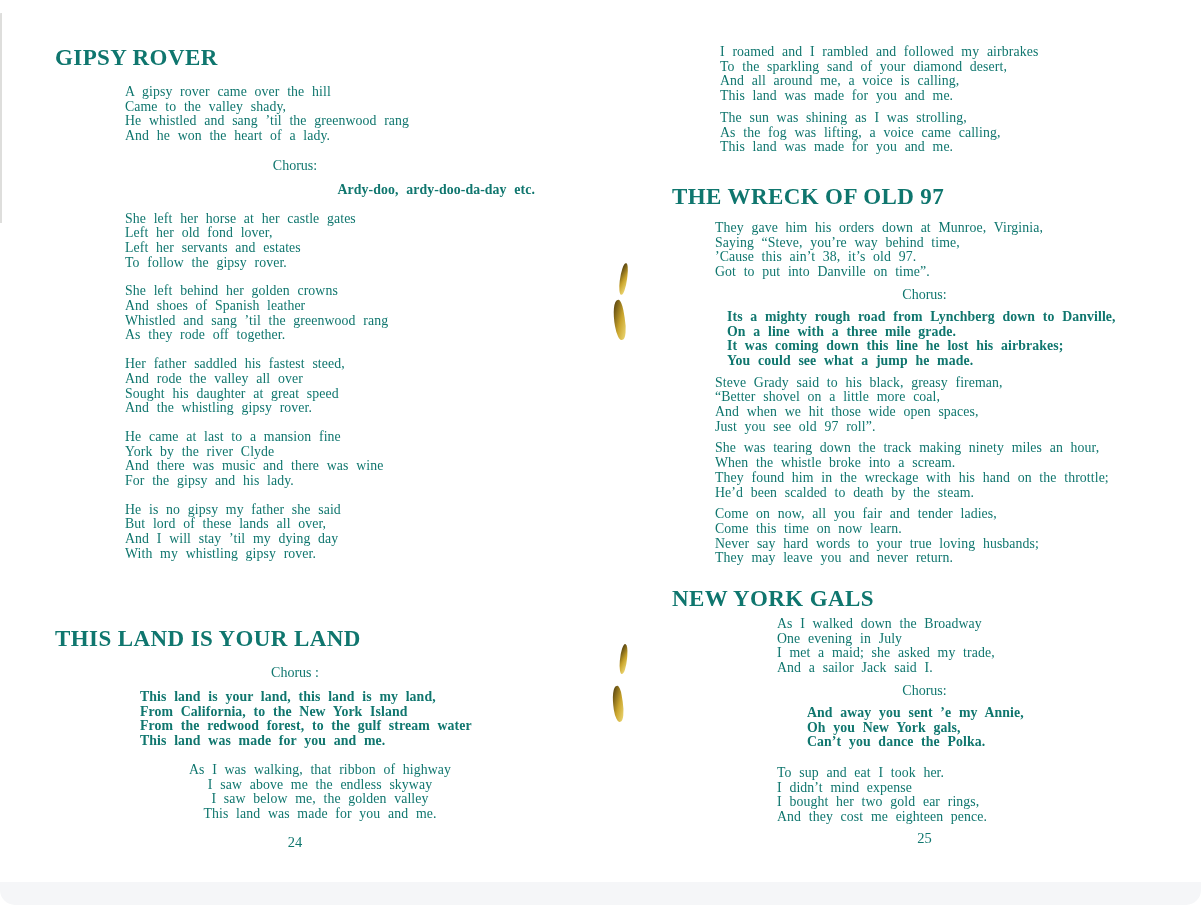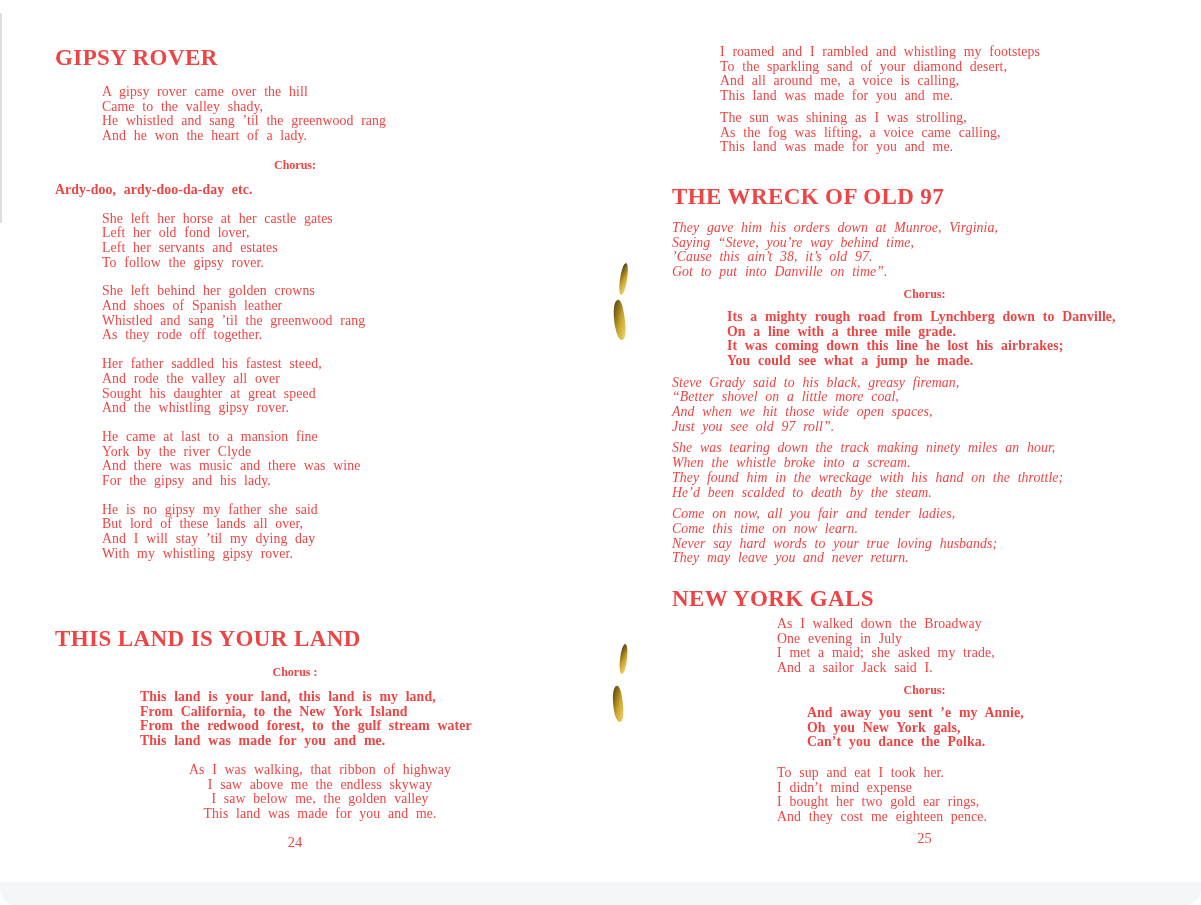--- a/index.html
+++ b/index.html
@@ -37,57 +37,57 @@
   }
   .line{
     font-size:13.8px;line-height:14.7px;
     word-spacing:.30em;letter-spacing:.1px;
     white-space:nowrap;
   }
   .verse,.chorus{margin:0 0 14px 0;}
   .chorus .line{font-weight:bold;}
   .chorus-label{
     margin:2px 0 10px 0;text-align:center;
-    font-weight:bold;font-size:12px;line-height:15px;
+    font-weight:normal;font-size:14px;line-height:15px;
   }
 
   
-  .gipsy-rover .verse{margin-left:47px;}
-  .gipsy-rover .chorus{text-align:left;}
+  .gipsy-rover .verse{margin-left:70px;}
+  .gipsy-rover .chorus{text-align:right;}
 
   .this-land{position:absolute;top:581px;left:0;width:100%;}
   .this-land .song-title{margin-bottom:12px;}
   .this-land .chorus{margin-left:85px;}
   .this-land .verse{margin-left:50px;text-align:center;}
 
   .this-land-cont .verse{margin-left:48px;margin-bottom:7px;}
   .this-land-cont{padding-top:5px;}
 
   .wreck-old-97{position:absolute;top:143px;left:0;width:100%;}
   .wreck-old-97 .song-title{margin-bottom:10px;}
   .wreck-old-97 .verse,.wreck-old-97 .chorus{margin-bottom:7px;}
-  .wreck-old-97 .verse{font-style:italic;}
+  .wreck-old-97 .verse{margin-left:43px;}
   .wreck-old-97 .chorus{margin-left:55px;}
   .wreck-old-97 .chorus-label{margin-bottom:8px;}
 
   .new-york-gals{position:absolute;top:545px;left:0;width:100%;}
   .new-york-gals .song-title{margin-bottom:4px;}
   .new-york-gals .verse{margin-left:105px;margin-bottom:7px;}
   .new-york-gals .chorus{margin-left:135px;margin-bottom:16px;}
   .new-york-gals .chorus-label{margin-bottom:8px;}
 
   .page-number{
     position:absolute;top:790px;left:0;width:100%;
     text-align:center;font-size:14.5px;
   }
 </style>
 </head>
 <body>
 
-<div class="spread" style="color: #ef4444; background: rgb(255, 255, 255); border-radius: 15px;">
+<div class="spread" style="color: #0f766e; background: rgb(255, 255, 255); border-radius: 15px;">
   <div class="edge-left"></div>
   <div class="edge-bottom" style="background: rgb(245, 246, 248);"></div>
 
   <div class="stitch stitch-1" style="background: linear-gradient(115deg, rgb(90, 70, 16) 15%, rgb(201, 164, 44) 55%, rgb(232, 208, 106) 85%);"></div>
   <div class="stitch stitch-2" style="background: linear-gradient(115deg, rgb(90, 70, 16) 15%, rgb(201, 164, 44) 55%, rgb(232, 208, 106) 85%);"></div>
   <div class="stitch stitch-3" style="background: linear-gradient(115deg, rgb(90, 70, 16) 15%, rgb(201, 164, 44) 55%, rgb(232, 208, 106) 85%);"></div>
   <div class="stitch stitch-4" style="background: linear-gradient(115deg, rgb(90, 70, 16) 15%, rgb(201, 164, 44) 55%, rgb(232, 208, 106) 85%);"></div>
 
   <div class="page page-left">
     <div class="content">
@@ -151,21 +151,21 @@
           </div>
         </section>
       </div>
     <div class="page-number">24</div>
   </div>
 
   <div class="page page-right">
     <div class="content">
         <section class="song this-land-cont">
           <div class="verse">
-            <div class="line">I roamed and I rambled and whistling my footsteps</div>
+            <div class="line">I roamed and I rambled and followed my airbrakes</div>
             <div class="line">To the sparkling sand of your diamond desert,</div>
             <div class="line">And all around me, a voice is calling,</div>
             <div class="line">This land was made for you and me.</div>
           </div>
           <div class="verse">
             <div class="line">The sun was shining as I was strolling,</div>
             <div class="line">As the fog was lifting, a voice came calling,</div>
             <div class="line">This land was made for you and me.</div>
           </div>
         </section>

